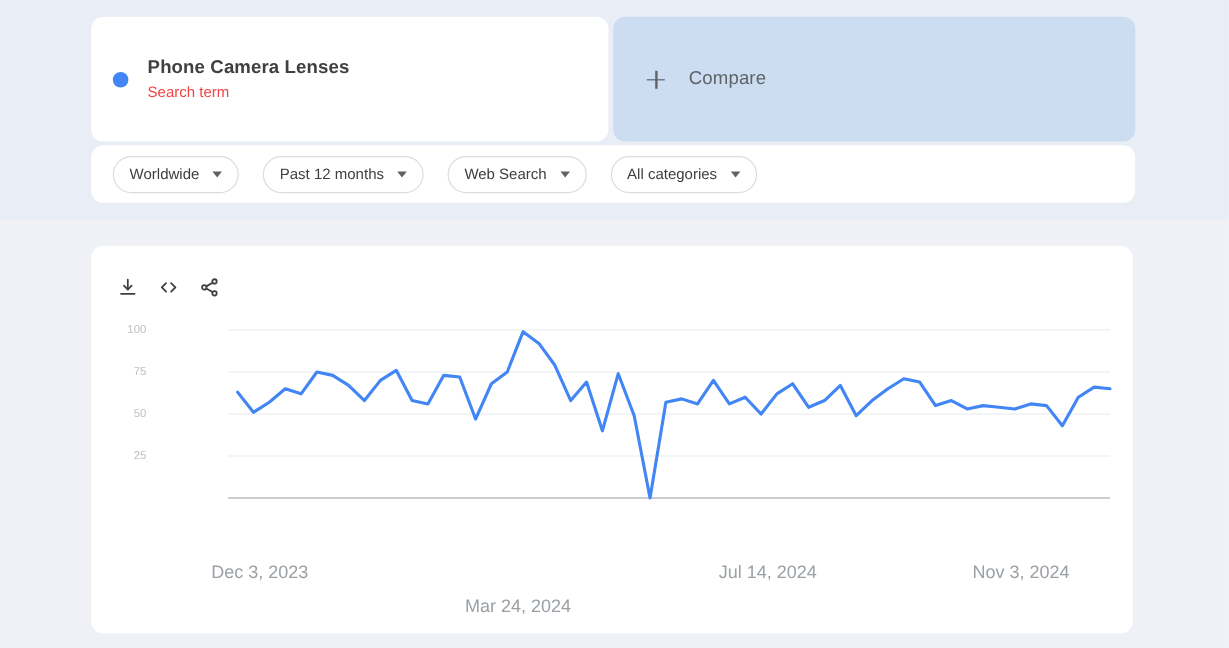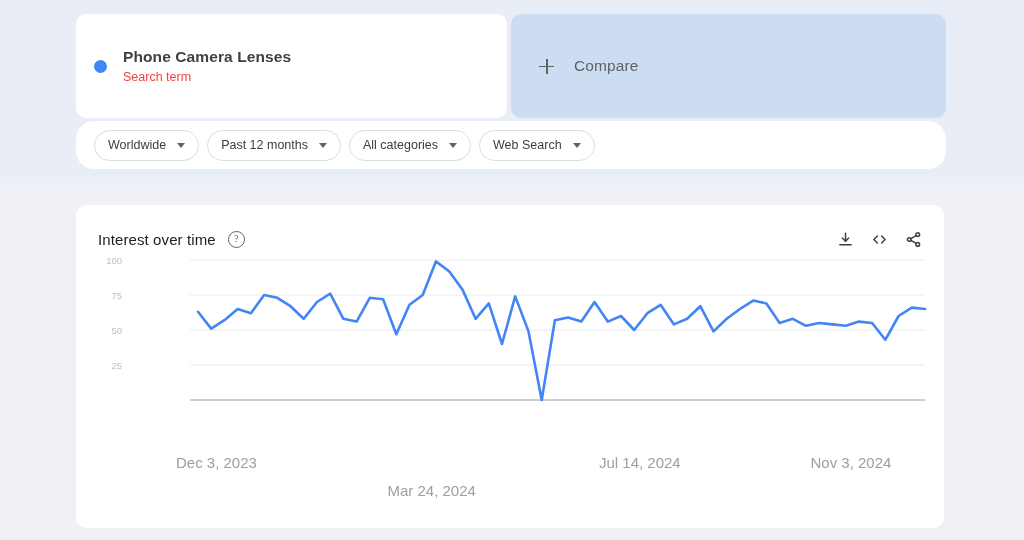--- a/index.html
+++ b/index.html
@@ -100,25 +100,25 @@
   }
 
   
   .filters-bar {
     position: absolute;
     left: 76px;
     top: 121px;
     width: 870px;
     height: 48px;
     background: #ffffff;
-    border-radius: 18px;
+    border-radius: 10px;
     display: flex;
     align-items: center;
     padding-left: 18px;
-    gap: 8px;
+    gap: 20px;
     box-sizing: border-box;
   }
   .chip {
     height: 29px;
     border: 1px solid #dadce0;
     border-radius: 16px;
     background: #ffffff;
     display: inline-flex;
     align-items: center;
     padding: 0 13px;
@@ -168,21 +168,21 @@
     color: #5f6368;
     line-height: 14px;
     text-align: center;
     font-family: "Liberation Serif", serif;
     cursor: pointer;
   }
   .chart-actions { display: flex; align-items: center; gap: 17px; }
   .act { cursor: pointer; display: flex; align-items: center; }
 
   
-  .plot { position: absolute; left: 0; top: 40px; width: 868px; height: 250px; }
+  .plot { position: absolute; left: 0; top: 55px; width: 868px; height: 250px; }
   .ylab {
     position: absolute;
     right: 0;
     font-size: 9.5px;
     color: #bdc1c6;
     text-align: right;
     width: 24px;
     transform: translateY(-50%);
   }
   .ytick-wrap { position: absolute; left: 14px; top: 0; width: 32px; height: 250px; }
@@ -220,36 +220,32 @@
 <div class="filters-bar">
   <div class="chip">
     <span>Worldwide</span>
     <span class="chip-caret"></span>
   </div>
   <div class="chip">
     <span>Past 12 months</span>
     <span class="chip-caret"></span>
   </div>
   <div class="chip">
+    <span>Web Search</span>
+    <span class="chip-caret"></span>
+  </div>
+  <div class="chip">
     <span>All categories</span>
     <span class="chip-caret"></span>
   </div>
-  <div class="chip">
-    <span>Web Search</span>
-    <span class="chip-caret"></span>
-  </div>
 </div>
 
 <div class="chart-card">
 
   <div class="chart-head">
-    <div class="chart-title-wrap">
-      <div class="chart-title">Interest over time</div>
-      <div class="help-icon">?</div>
-    </div>
 
     <div class="chart-actions">
       <span class="act">
         <svg width="17" height="17" viewBox="0 0 24 24" fill="none" stroke="#3c4043" stroke-width="2.1" stroke-linecap="round" stroke-linejoin="round">
           <path d="M12 3v11"></path>
             <path d="M7.5 10l4.5 4.5 4.5-4.5"></path>
             <path d="M4 19.5h16"></path>
         </svg>
       </span>
       <span class="act">

